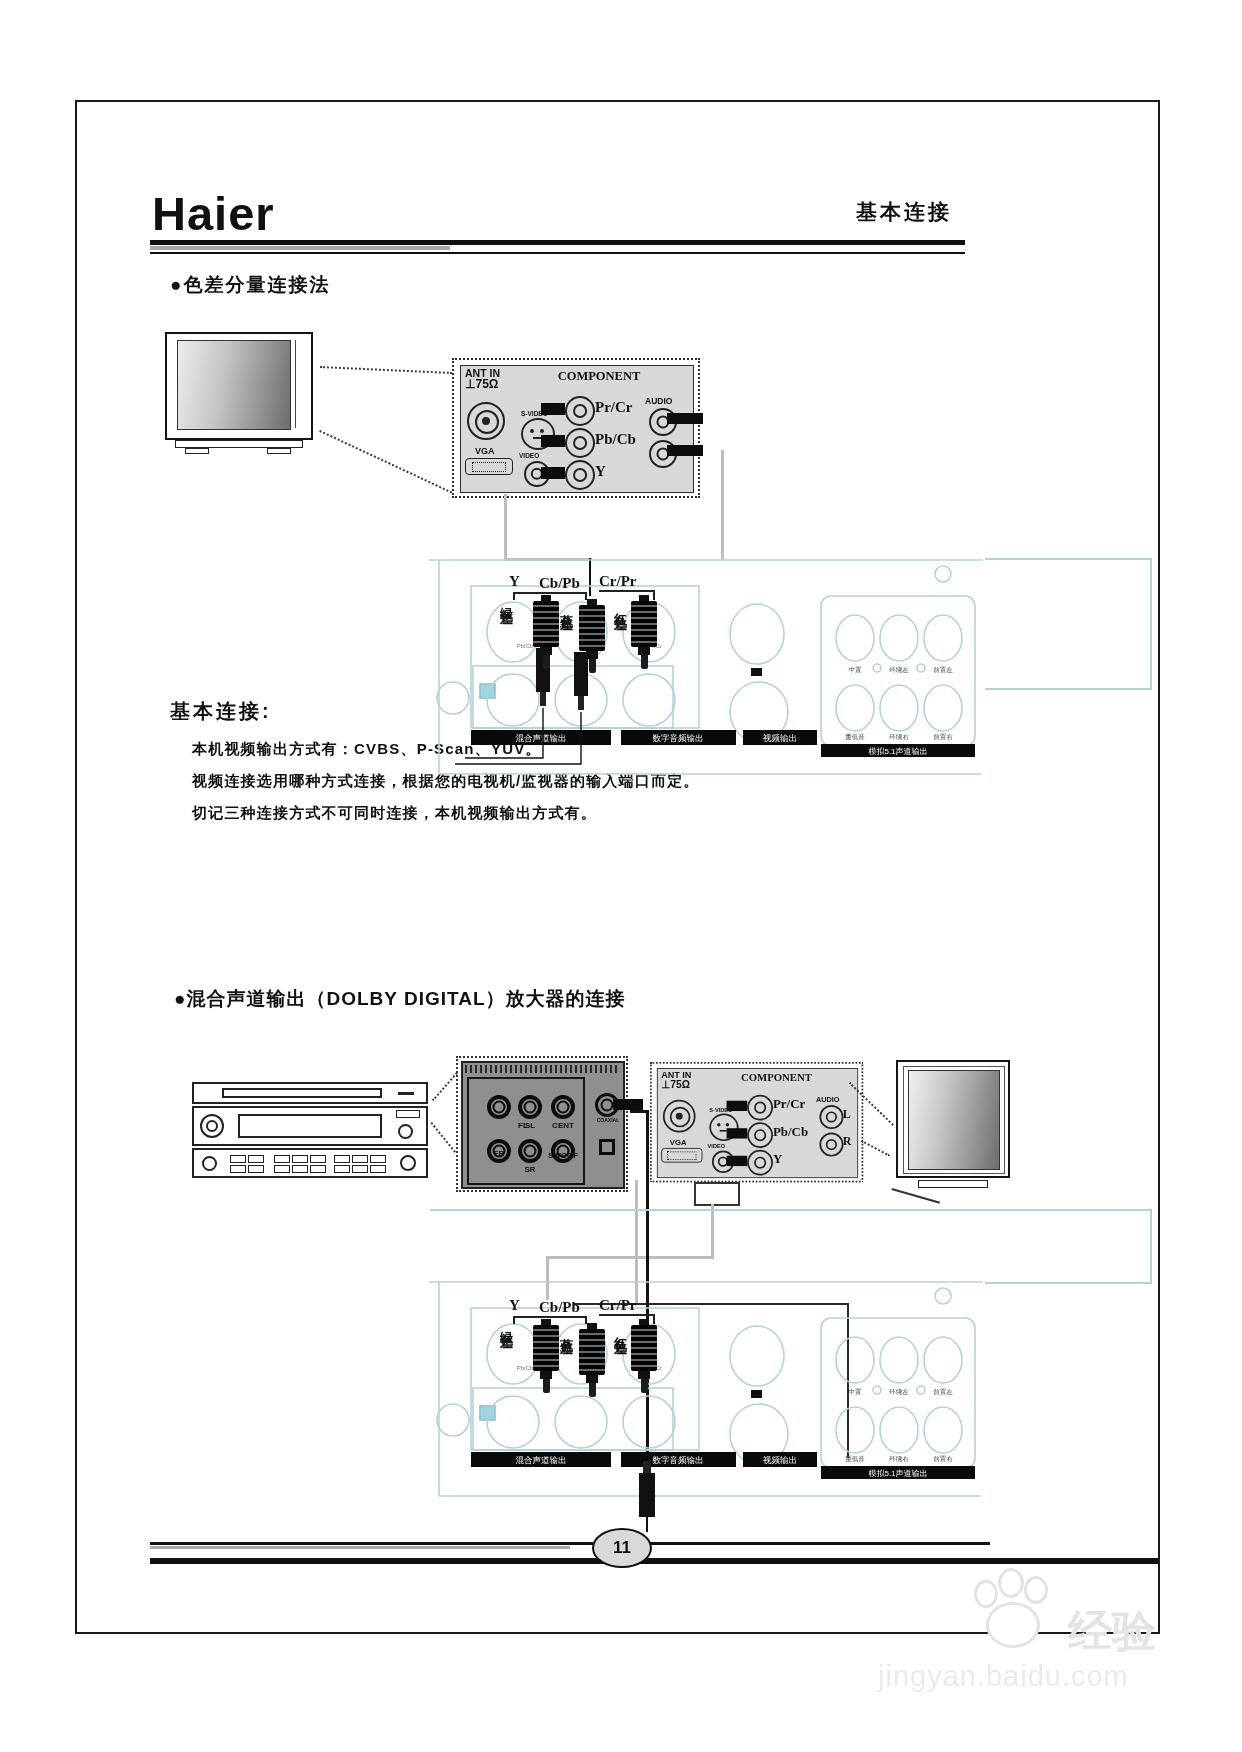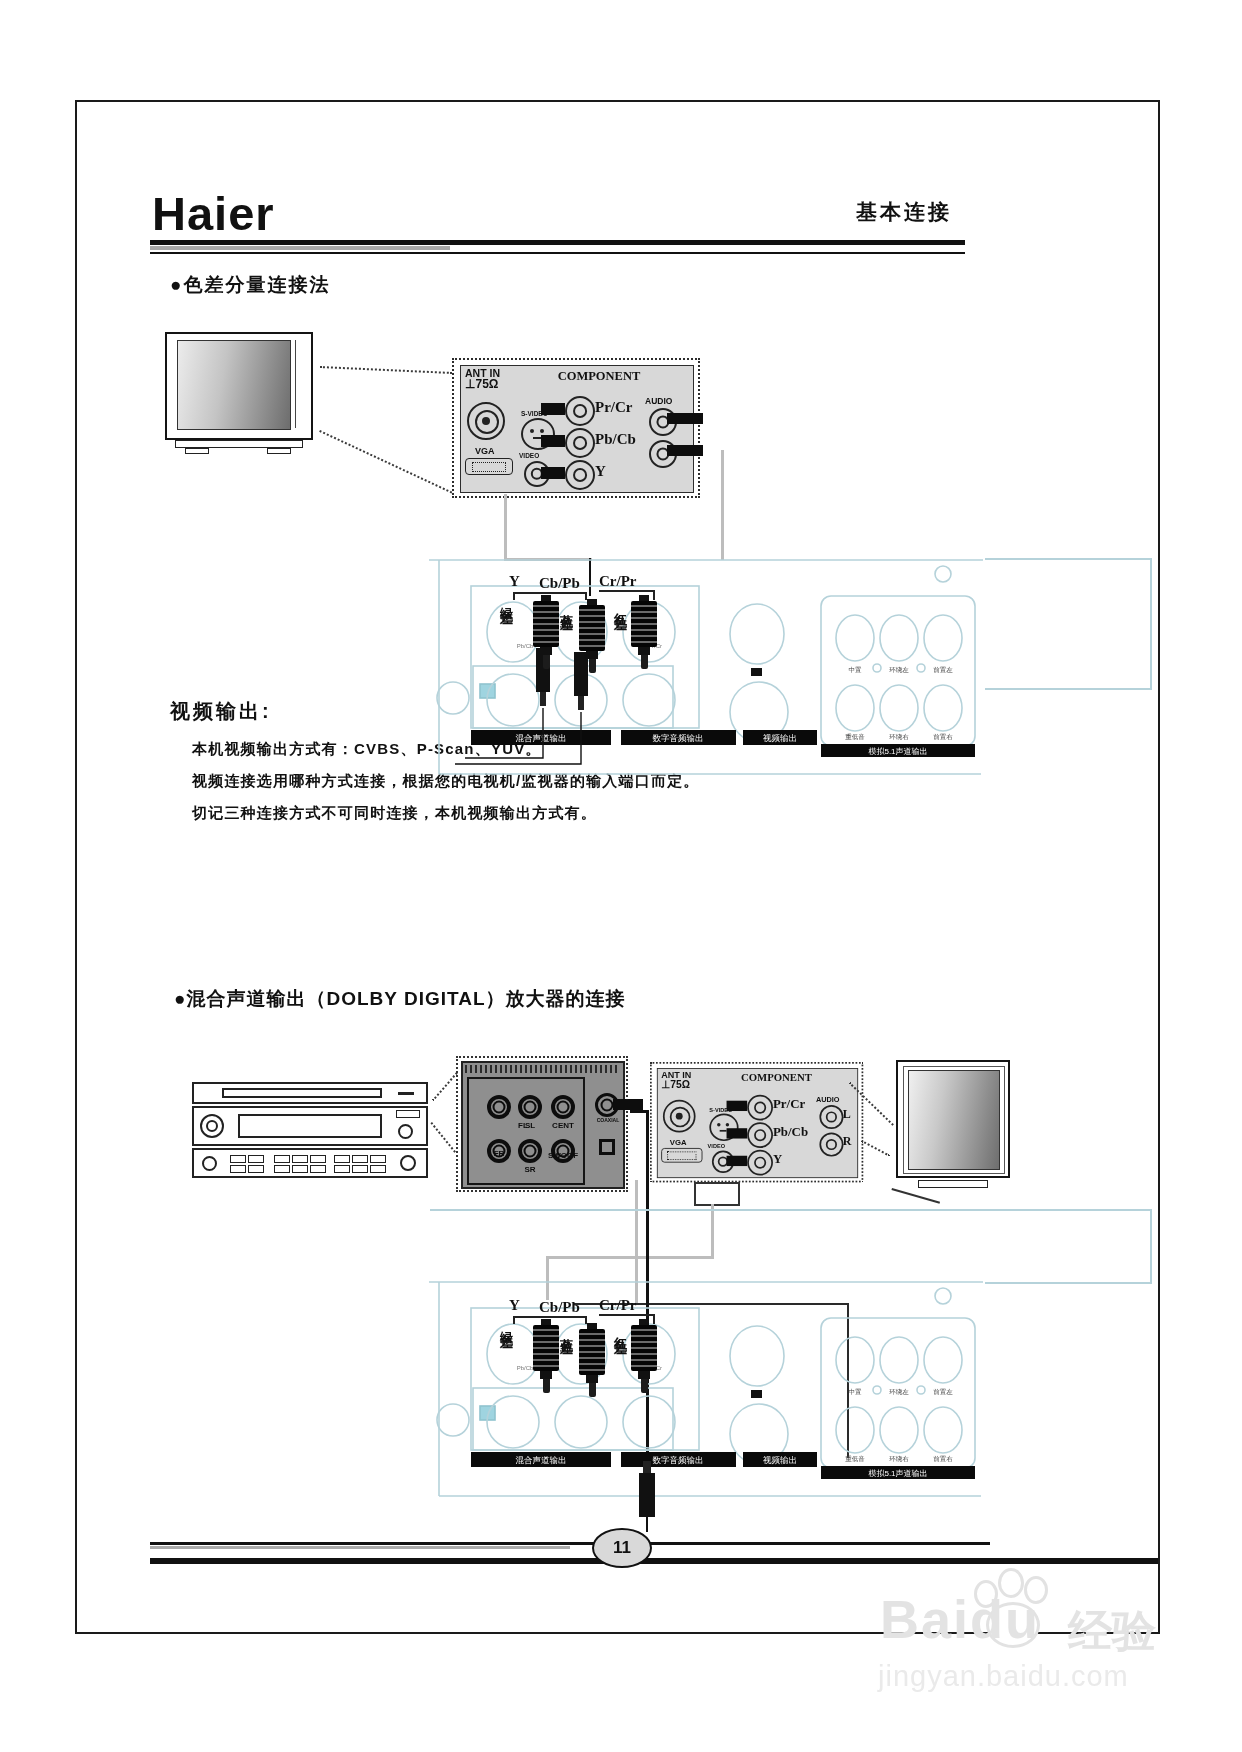--- a/index.html
+++ b/index.html
@@ -243,21 +243,21 @@
       <div class="tip"></div>
     </div>
   <div class="rcaplug" style="left:136px;top:22px;">
       <div class="cap"></div>
       <div class="bodyp"></div>
       <div class="neck"></div>
       <div class="tip"></div>
     </div>
 </div>
 
-<div class="abs noteh">视频输出:</div>
+<div class="abs noteh">基本连接:</div>
 <div class="abs noteln" style="top:740px;">本机视频输出方式有：CVBS、P-Scan、YUV。</div>
 <div class="abs noteln" style="top:772px;">视频连接选用哪种方式连接，根据您的电视机/监视器的输入端口而定。</div>
 <div class="abs noteln" style="top:804px;">切记三种连接方式不可同时连接，本机视频输出方式有。</div>
 
 <div class="abs h2s">●混合声道输出（DOLBY DIGITAL）放大器的连接</div>
 
 <div class="abs" style="left:192px;top:1082px;width:240px;height:100px;">
   <div class="ampbox" style="left:0;top:0;width:236px;height:22px;"></div>
   <div class="ampbox" style="left:30px;top:6px;width:160px;height:10px;"></div>
   <div class="abs" style="left:206px;top:10px;width:16px;height:3px;background:#222;"></div>
@@ -492,16 +492,15 @@
 <div class="line" style="left:150px;top:1542px;width:840px;height:3px;"></div>
 <div class="abs" style="left:150px;top:1546px;width:420px;height:3px;background:#aaa;"></div>
 <div class="line" style="left:150px;top:1558px;width:1008px;height:6px;"></div>
 <div id="pgoval" class="abs">11</div>
 
 <div id="wm" class="abs">
   <div class="pawpad" style="left:118px;top:36px;width:48px;height:40px;"></div>
   <div class="pawpad" style="left:106px;top:14px;width:18px;height:22px;"></div>
   <div class="pawpad" style="left:130px;top:2px;width:20px;height:24px;"></div>
   <div class="pawpad" style="left:156px;top:10px;width:18px;height:22px;"></div>
-  <div class="b">Baidu</div>
   <div class="s">经验</div>
   <div class="u">jingyan.baidu.com</div>
 </div>
 
 </body></html>

